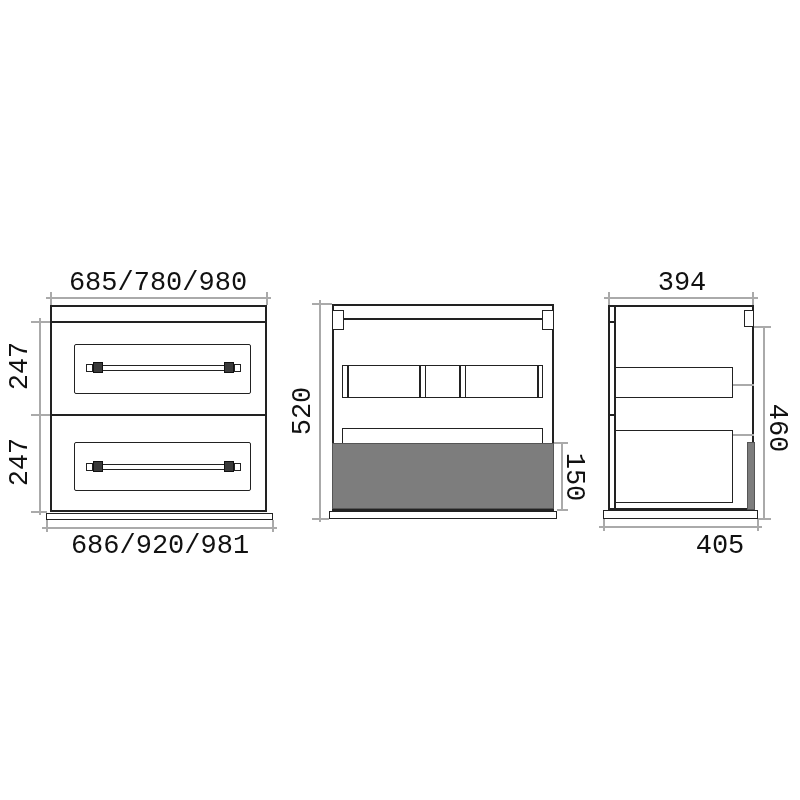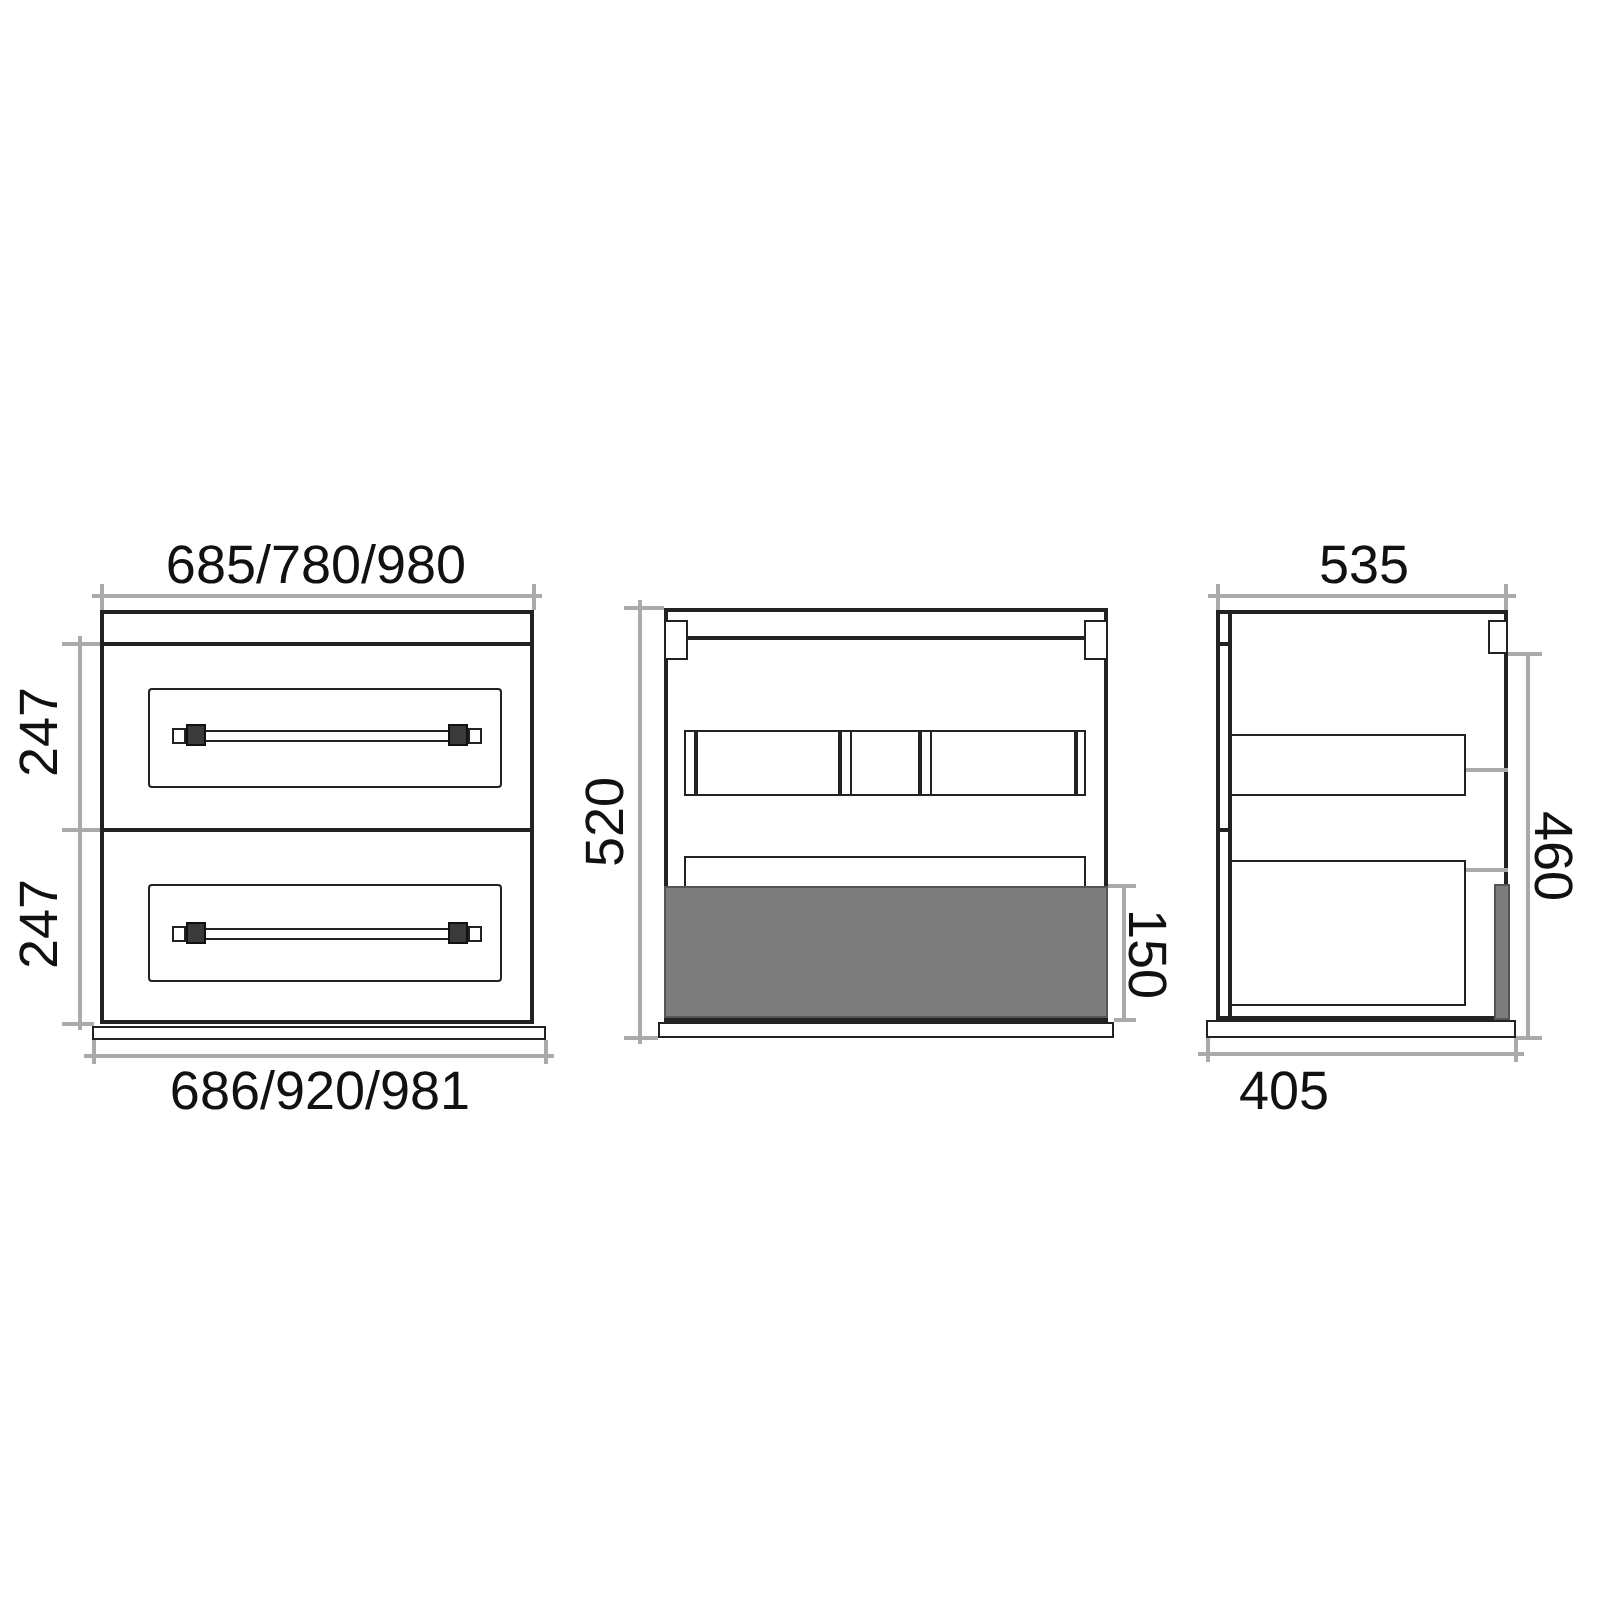--- a/index.html
+++ b/index.html
@@ -1,17 +1,17 @@
 <!DOCTYPE html>
 <html><head>
 <meta charset="utf-8">
 <style>
   html,body{margin:0;padding:0;background:#ffffff;}
   .canvas{position:relative;width:800px;height:800px;background:#fff;overflow:hidden;
-          font-family:Liberation Sans, sans-serif;}
+          font-family:Liberation Mono, monospace;}
   
   .ln{position:absolute;background:#222;}
   
   .dln{position:absolute;background:#aaa;}
   
   .box{position:absolute;border:2px solid #222;background:#fff;box-sizing:border-box;}
   .box.thin{border-width:1.5px;}
   .gray{position:absolute;background:#7d7d7d;border:1px solid #555;box-sizing:border-box;}
   
   .dim-label{position:absolute;font-size:27px;color:#111;white-space:nowrap;
@@ -98,21 +98,21 @@
     <div class="dln" style="left:557px;top:509px;width:11px;height:1.5px;"></div>
     <div class="dln" style="left:561px;top:442px;width:1.5px;height:69px;"></div>
     <div class="dim-label rot-cw" style="left:573px;top:477px;">150</div>
   </div>
 
   <div>
 
     <div class="dln" style="left:608px;top:292px;width:1.5px;height:13px;"></div>
     <div class="dln" style="left:752px;top:292px;width:1.5px;height:13px;"></div>
     <div class="dln" style="left:604px;top:297px;width:154px;height:1.5px;"></div>
-    <div class="dim-label" style="left:682px;top:283px;">535</div>
+    <div class="dim-label" style="left:682px;top:283px;">394</div>
 
     <div class="box" style="left:608px;top:305px;width:146px;height:205px;"></div>
     <div class="ln" style="left:614px;top:306px;width:1.5px;height:203px;"></div>
     <div class="ln" style="left:608px;top:321px;width:8px;height:1.5px;"></div>
     <div class="ln" style="left:608px;top:414px;width:8px;height:1.5px;"></div>
     <div class="box thin" style="left:744px;top:310px;width:10px;height:17px;"></div>
 
     <div class="box thin" style="left:615px;top:367px;width:118px;height:31px;"></div>
     <div class="dln" style="left:733px;top:384px;width:21px;height:1.5px;"></div>
     <div class="box thin" style="left:615px;top:430px;width:118px;height:73px;"></div>
@@ -123,16 +123,16 @@
     <div class="box thin" style="left:603px;top:510px;width:155px;height:9px;"></div>
 
     <div class="dln" style="left:754px;top:326px;width:17px;height:1.5px;"></div>
     <div class="dln" style="left:758px;top:518px;width:13px;height:1.5px;"></div>
     <div class="dln" style="left:763px;top:326px;width:1.5px;height:193px;"></div>
     <div class="dim-label rot-cw" style="left:776px;top:428px;">460</div>
 
     <div class="dln" style="left:603px;top:519px;width:1.5px;height:12px;"></div>
     <div class="dln" style="left:757px;top:519px;width:1.5px;height:12px;"></div>
     <div class="dln" style="left:599px;top:526px;width:163px;height:1.5px;"></div>
-    <div class="dim-label" style="left:642px;top:546px;">405</div>
+    <div class="dim-label" style="left:720px;top:546px;">405</div>
   </div>
 
 </div>
 
 </body></html>

